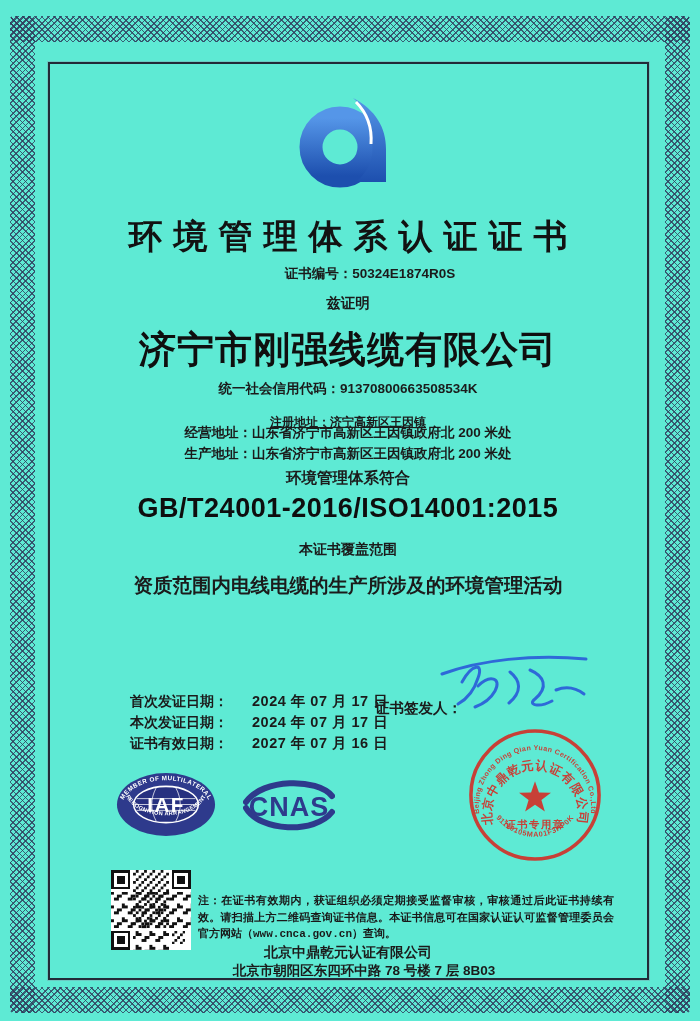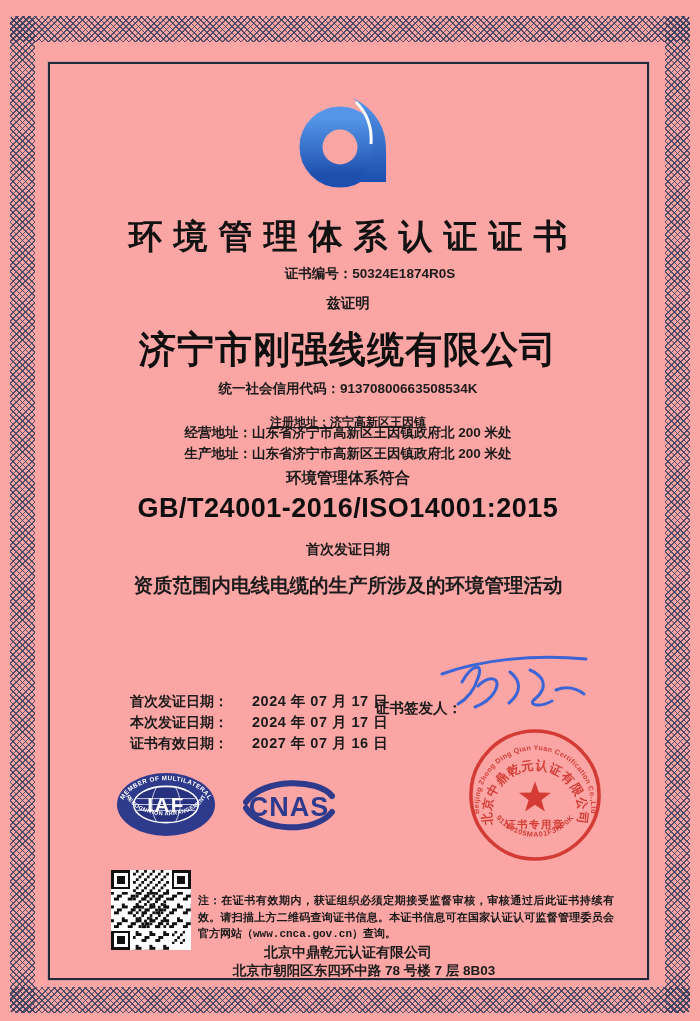--- a/index.html
+++ b/index.html
@@ -1,21 +1,21 @@
 <!DOCTYPE html>
 <html><head>
 <meta charset="utf-8">
 <style>
   html,body{margin:0;padding:0;}
   body{
     width:700px;height:1021px;position:relative;background:#ffffff;
     font-family:"Liberation Sans","DejaVu Sans",sans-serif;color:#1b1b1b;
     overflow:hidden;
   }
-  .page{position:absolute;inset:0;background:#fca5a5;}
+  .page{position:absolute;inset:0;background:#5eead4;}
   
   .band{
     position:absolute;
     background:
       repeating-linear-gradient(45deg, rgba(47,60,92,.8) 0 1.2px, rgba(0,0,0,0) 1.2px 4.4px),
       repeating-linear-gradient(-45deg, rgba(47,60,92,.8) 0 1.2px, rgba(0,0,0,0) 1.2px 4.4px);
     border-radius:4px;
   }
   .band-top{left:10px;right:10px;top:16px;height:26px;}
   .band-bottom{left:10px;right:10px;bottom:8px;height:26px;}
@@ -97,21 +97,21 @@
   </div>
   <div class="center addr1">
     <span>经营地址：</span><span>山东省济宁市高新区王因镇政府北 200 米处</span>
   </div>
   <div class="center addr2">
     <span>生产地址：</span><span>山东省济宁市高新区王因镇政府北 200 米处</span>
   </div>
 
   <div class="center conform">环境管理体系符合</div>
   <div class="center standard">GB/T24001-2016/ISO14001:2015</div>
-  <div class="center scopelabel">首次发证日期</div>
+  <div class="center scopelabel">本证书覆盖范围</div>
   <div class="center scope">资质范围内电线电缆的生产所涉及的环境管理活动</div>
 
   <div class="dates">
     <div class="daterow">
       <span class="lbl">首次发证日期：</span>
       <span class="val">2024 年 07 月 17 日</span>
     </div>
     <div class="daterow">
       <span class="lbl">本次发证日期：</span>
       <span class="val">2024 年 07 月 17 日</span>

